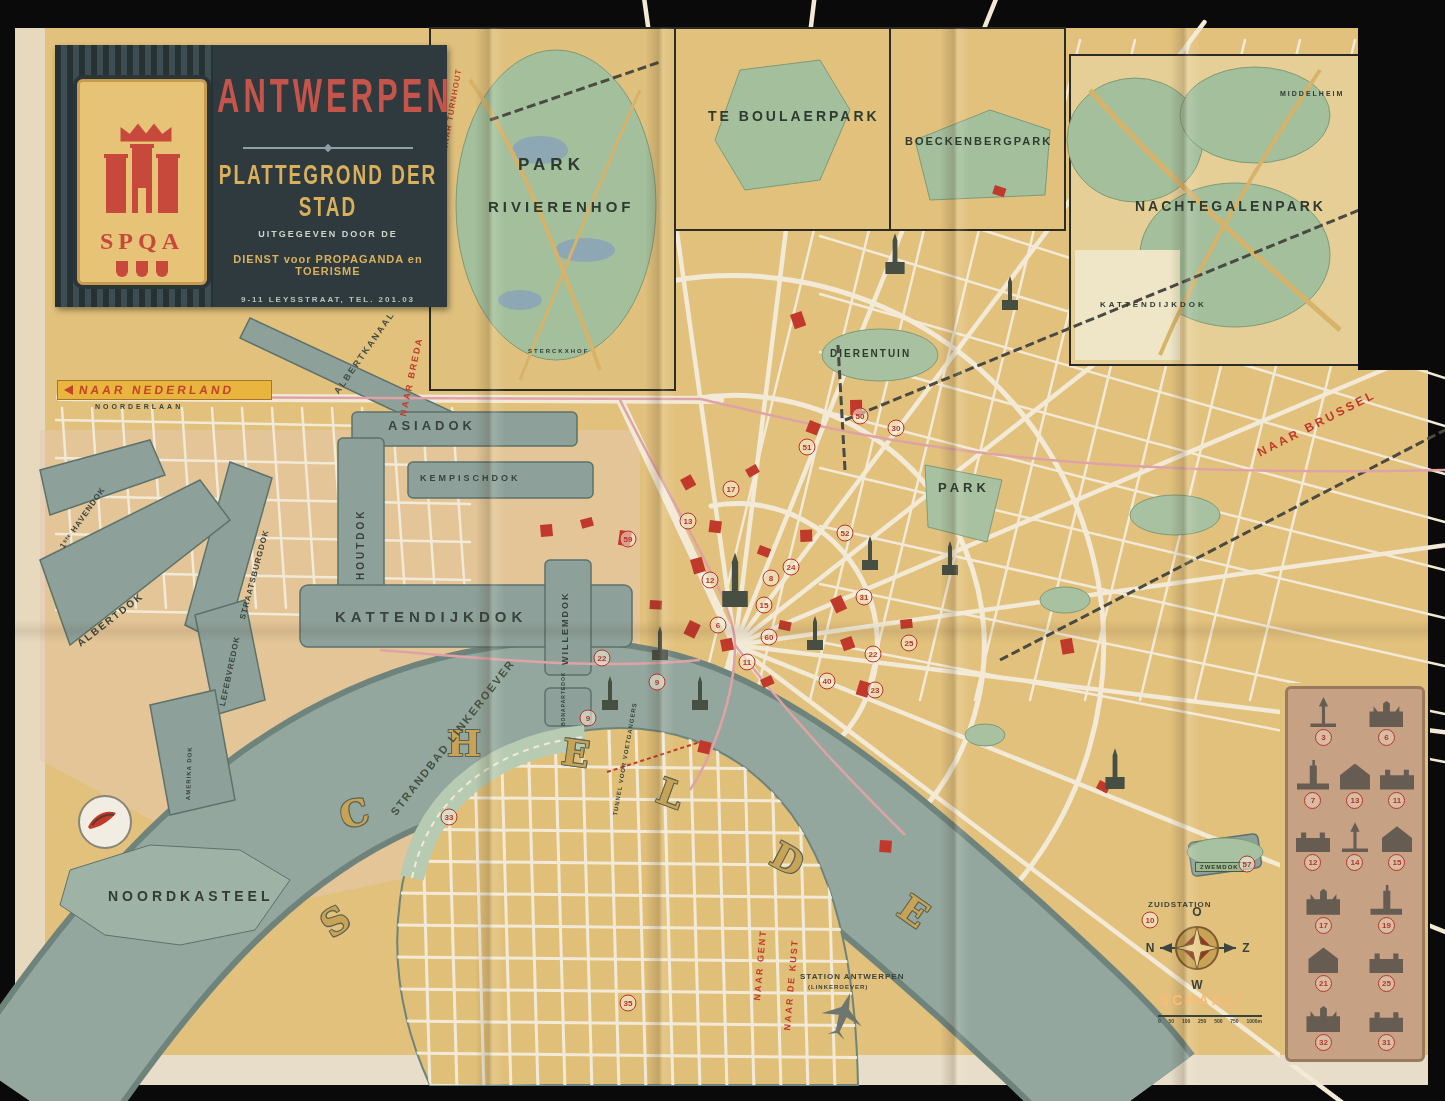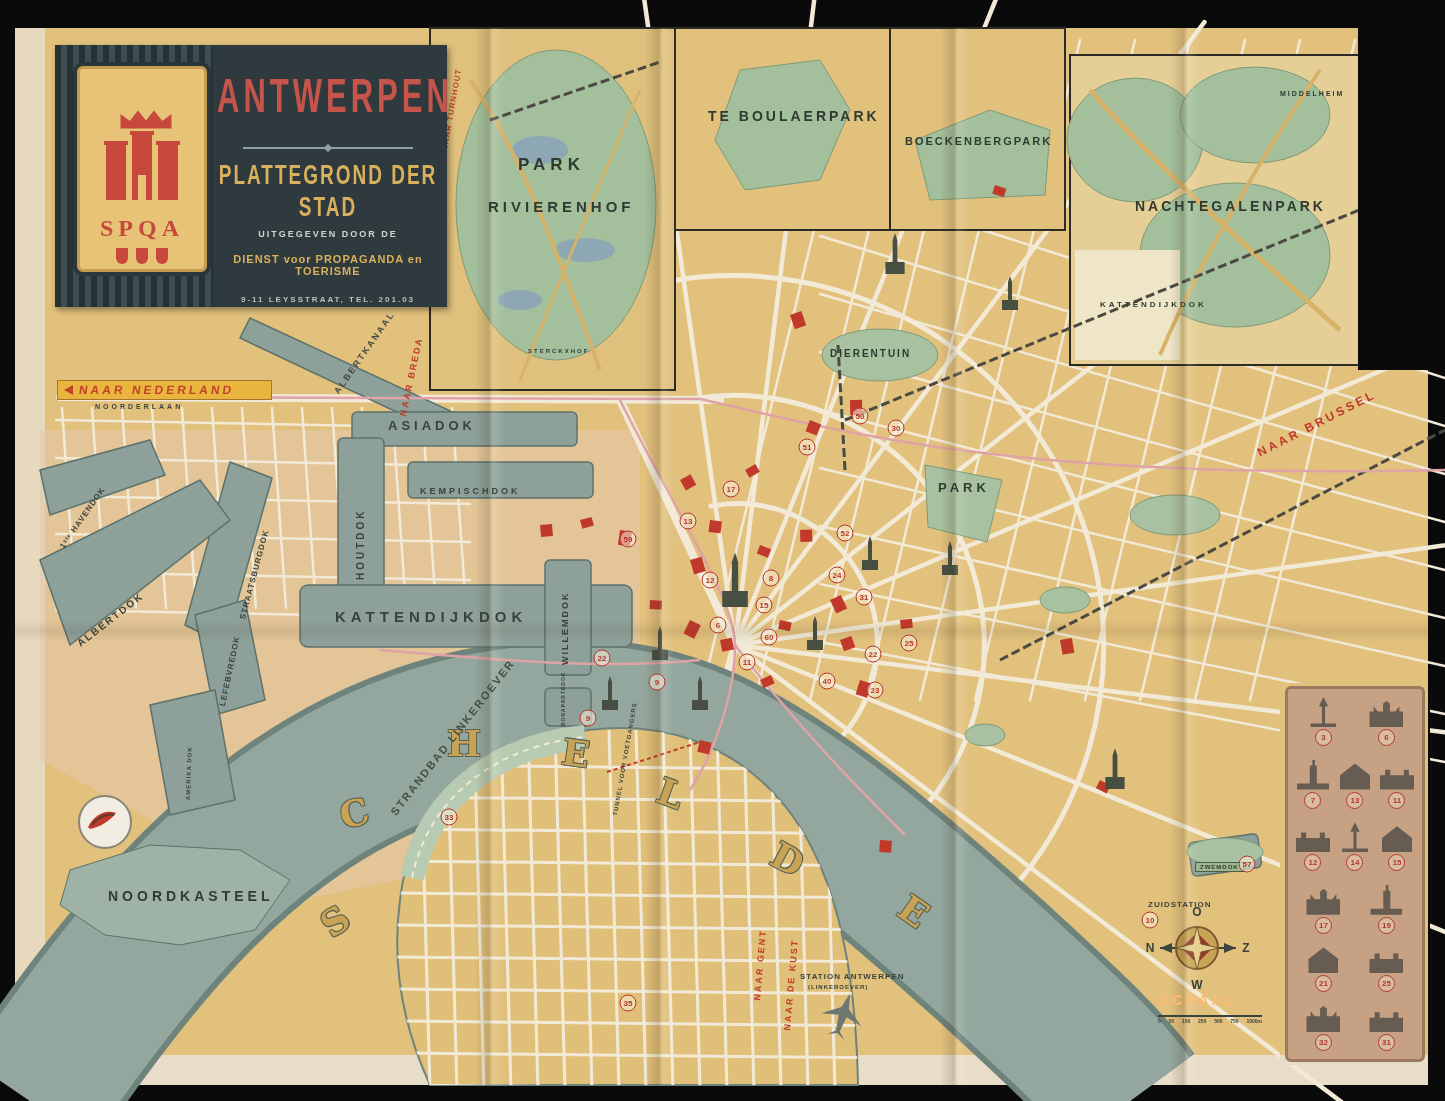--- a/index.html
+++ b/index.html
@@ -23,21 +23,21 @@
   
   .banner{position:absolute;left:57px;top:380px;width:215px;height:20px;z-index:4;
       background:#e9b53e;border:1px solid #a8752c;display:flex;align-items:center;gap:6px;padding:0 6px;box-sizing:border-box;}
   .banner .txt{color:#c2452a;font-weight:bold;font-size:12px;letter-spacing:3px;transform:skewX(-8deg);}
   .arrow-left{width:0;height:0;border-top:5px solid transparent;border-bottom:5px solid transparent;border-right:9px solid #c2452a;}
   
   .titlepanel{position:absolute;left:55px;top:45px;width:392px;height:262px;z-index:6;background:#2f3a3f;
       box-shadow:2px 3px 6px rgba(0,0,0,.4);}
   .stripes{position:absolute;left:0;top:0;width:158px;height:100%;
       background:repeating-linear-gradient(90deg,#263134 0 6px,#3e4d51 6px 12px);}
-  .emblem{position:absolute;left:18px;top:17px;width:130px;height:206px;background:#e6c377;
+  .emblem{position:absolute;left:18px;top:30px;width:130px;height:206px;background:#e6c377;
       border:4px solid #2b363b;border-radius:10px;display:flex;flex-direction:column;align-items:center;justify-content:flex-end;
       box-shadow:inset 0 0 0 3px #c89c4e;}
   .emblem svg{display:block;}
   .emblem .spqa{color:#c6493c;font-weight:bold;font-size:24px;letter-spacing:5px;margin:2px 0 6px 0;
       font-family:"Liberation Serif",serif;}
   .shields{display:flex;gap:8px;margin-bottom:8px;}
   .shields i{width:12px;height:16px;background:#c6493c;border-radius:0 0 6px 6px;display:block;}
   .titletext{position:absolute;left:162px;top:10px;width:222px;text-align:center;}
   .maintitle{color:#c5544a;font-size:31px;font-weight:bold;letter-spacing:4px;transform:scaleY(1.55);transform-origin:center top;margin-top:14px;}
   .divider{margin:42px auto 10px auto;width:170px;border-top:2px solid #8fa0a5;position:relative;}
@@ -397,21 +397,21 @@
   </div>
   <div class="lbl" style="left:95px;top:403px;font-size:7px;letter-spacing:3px">NOORDERLAAN</div>
   <div class="lbl" style="left:332px;top:390px;font-size:9px;letter-spacing:2px;transform:rotate(-55deg);color:#414b45">ALBERTKANAAL</div>
   <div class="lbl red" style="left:398px;top:415px;font-size:9px;letter-spacing:2px;transform:rotate(-78deg)">NAAR BREDA</div>
   <div class="lbl orange" style="left:440px;top:150px;font-size:8px;letter-spacing:1px;transform:rotate(-80deg)">NAAR TURNHOUT</div>
   <div class="lbl red" style="left:1255px;top:447px;font-size:12px;letter-spacing:3px;transform:rotate(-27deg)">NAAR BRUSSEL</div>
   <div class="lbl red" style="left:752px;top:1000px;font-size:9px;letter-spacing:2px;transform:rotate(-85deg)">NAAR GENT</div>
   <div class="lbl red" style="left:782px;top:1030px;font-size:9px;letter-spacing:2px;transform:rotate(-85deg)">NAAR DE KUST</div>
 
   <div class="lbl" style="left:388px;top:418px;font-size:13px;letter-spacing:4px">ASIADOK</div>
-  <div class="lbl" style="left:420px;top:486px;font-size:9px;letter-spacing:3px">KEMPISCHDOK</div>
+  <div class="lbl" style="left:420px;top:473px;font-size:9px;letter-spacing:3px">KEMPISCHDOK</div>
   <div class="lbl" style="left:355px;top:580px;font-size:10px;letter-spacing:3px;transform:rotate(-90deg)">HOUTDOK</div>
   <div class="lbl" style="left:335px;top:608px;font-size:15px;letter-spacing:5px">KATTENDIJKDOK</div>
   <div class="lbl" style="left:560px;top:665px;font-size:9px;letter-spacing:2px;transform:rotate(-90deg)">WILLEMDOK</div>
   <div class="lbl" style="left:560px;top:726px;font-size:5px;letter-spacing:1px;transform:rotate(-90deg)">BONAPARTEDOK</div>
   <div class="lbl" style="left:238px;top:618px;font-size:8px;letter-spacing:1px;transform:rotate(-75deg)">STRAATSBURGDOK</div>
   <div class="lbl" style="left:75px;top:640px;font-size:10px;letter-spacing:2px;transform:rotate(-38deg)">ALBERTDOK</div>
   <div class="lbl" style="left:58px;top:545px;font-size:8px;letter-spacing:1px;transform:rotate(-55deg)">1ˢᵗᵉ HAVENDOK</div>
   <div class="lbl" style="left:218px;top:705px;font-size:8px;letter-spacing:1px;transform:rotate(-78deg)">LEFEBVREDOK</div>
   <div class="lbl" style="left:185px;top:800px;font-size:6px;letter-spacing:1px;transform:rotate(-88deg)">AMERIKA DOK</div>
 
@@ -478,21 +478,21 @@
       <div class="marker" style="left: 1150px; top: 920px;">10</div>
       <div class="marker" style="left: 731px; top: 489px;">17</div>
       <div class="marker" style="left: 688px; top: 521px;">13</div>
       <div class="marker" style="left: 628px; top: 539px;">59</div>
       <div class="marker" style="left: 771px; top: 578px;">8</div>
       <div class="marker" style="left: 764px; top: 605px;">15</div>
       <div class="marker" style="left: 769px; top: 637px; text-align: right;">60</div>
       <div class="marker" style="left: 747px; top: 662px;">11</div>
       <div class="marker" style="left: 602px; top: 658px;">22</div>
       <div class="marker" style="left: 657px; top: 682px;">9</div>
-      <div class="marker" style="left: 837px; top: 567px; margin-top: 8px;">24</div>
+      <div class="marker" style="left: 791px; top: 567px;">24</div>
       <div class="marker" style="left: 864px; top: 597px;">31</div>
       <div class="marker" style="left: 909px; top: 643px;">25</div>
       <div class="marker" style="left: 873px; top: 654px;">22</div>
       <div class="marker" style="left: 827px; top: 681px;">40</div>
       <div class="marker" style="left: 875px; top: 690px;">23</div>
       <div class="marker" style="left: 860px; top: 416px;">50</div>
       <div class="marker" style="left: 896px; top: 428px;">30</div>
       <div class="marker" style="left: 807px; top: 447px;">51</div>
       <div class="marker" style="left: 845px; top: 533px;">52</div>
       <div class="marker" style="left: 718px; top: 625px;">6</div>

